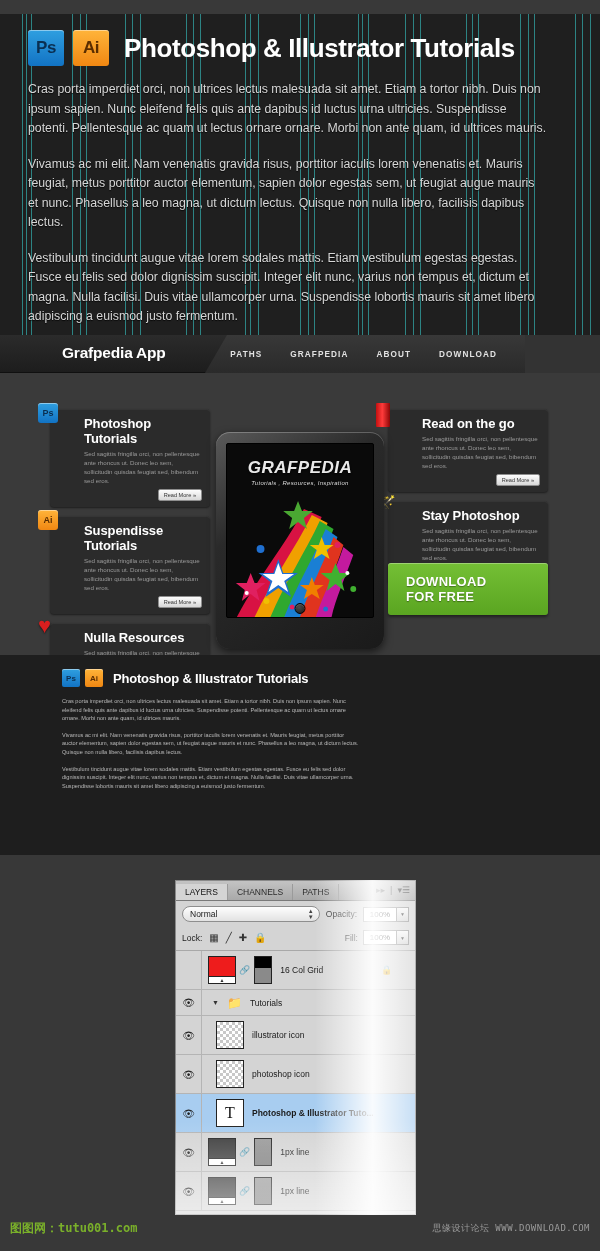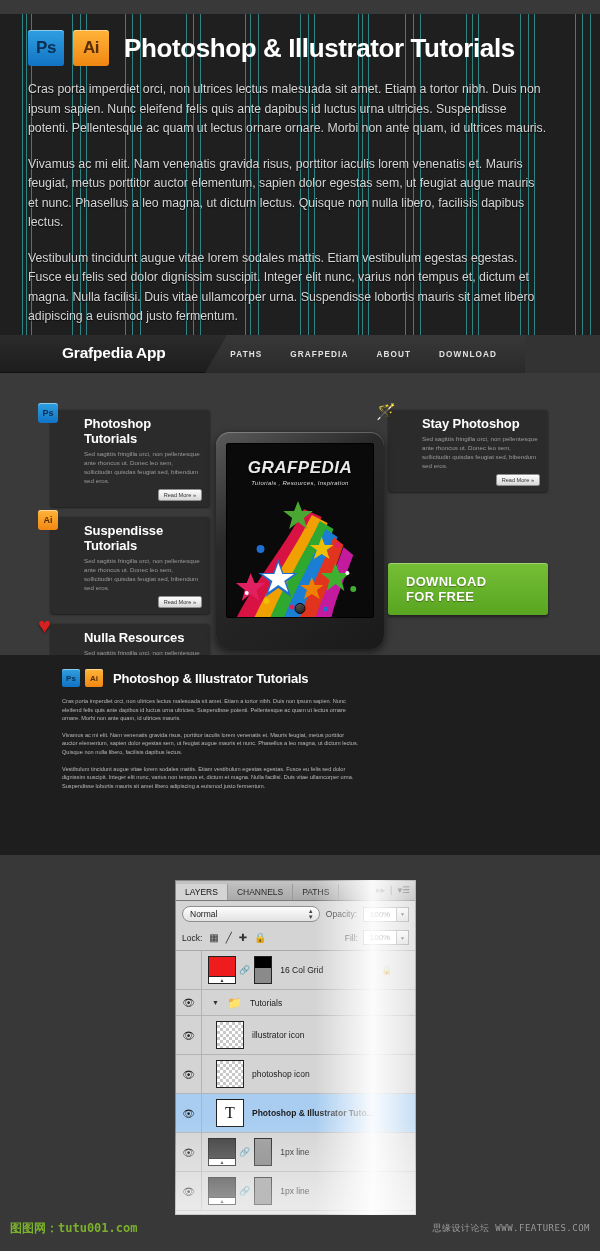--- a/index.html
+++ b/index.html
@@ -344,20 +344,29 @@
           </div>
           <h3>Nulla Resources</h3>
           <p>Sed sagittis fringilla orci, non pellentesque ante rhoncus ut. Donec leo sem, sollicitudin quisdas feugiat sed, bibendum sed eros.</p>
           <div class="read-more">Read More »</div>
           <div style="clear: both;"></div>
         </div>
       </div>
     <div class="col-right" id="col-right">
         <div class="card">
           <div class="card-icon">
+            <div class="ico-book"></div>
+          </div>
+          <h3>Read on the go</h3>
+          <p>Sed sagittis fringilla orci, non pellentesque ante rhoncus ut. Donec leo sem, sollicitudin quisdas feugiat sed, bibendum sed eros.</p>
+          <div class="read-more">Read More »</div>
+          <div style="clear: both;"></div>
+        </div>
+        <div class="card">
+          <div class="card-icon">
             <div class="ico-wand">🪄</div>
           </div>
           <h3>Stay Photoshop</h3>
           <p>Sed sagittis fringilla orci, non pellentesque ante rhoncus ut. Donec leo sem, sollicitudin quisdas feugiat sed, bibendum sed eros.</p>
           <div class="read-more">Read More »</div>
           <div style="clear: both;"></div>
         </div>
       </div>
   </div>
 
@@ -515,15 +524,15 @@
           </div>
           <span class="link-ico">🔗</span>
           <div class="mask grey"></div>
           <div class="layer-name">1px line</div>
         </div>
       </div>
   </div>
   <div class="ps-fade"></div>
 
   <div class="wm-left">图图网：tutu001.com</div>
-  <div class="wm-right">思缘设计论坛 WWW.FEATURES.COM</div>
+  <div class="wm-right">思缘设计论坛 WWW.DOWNLOAD.COM</div>
 
 </div>
 
 </body></html>

